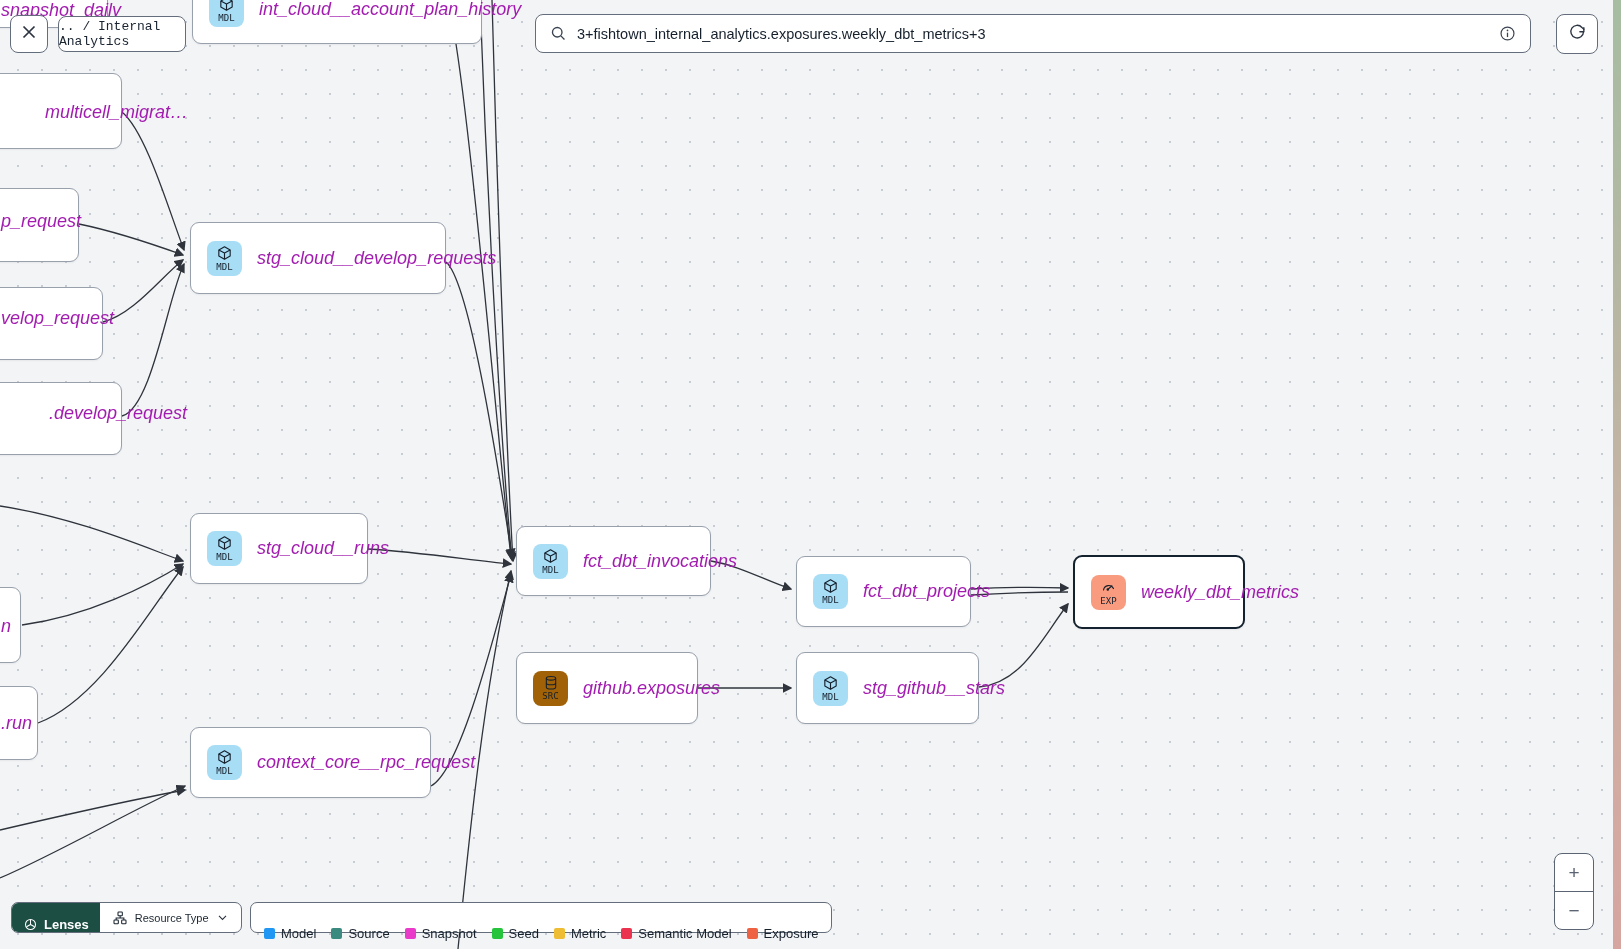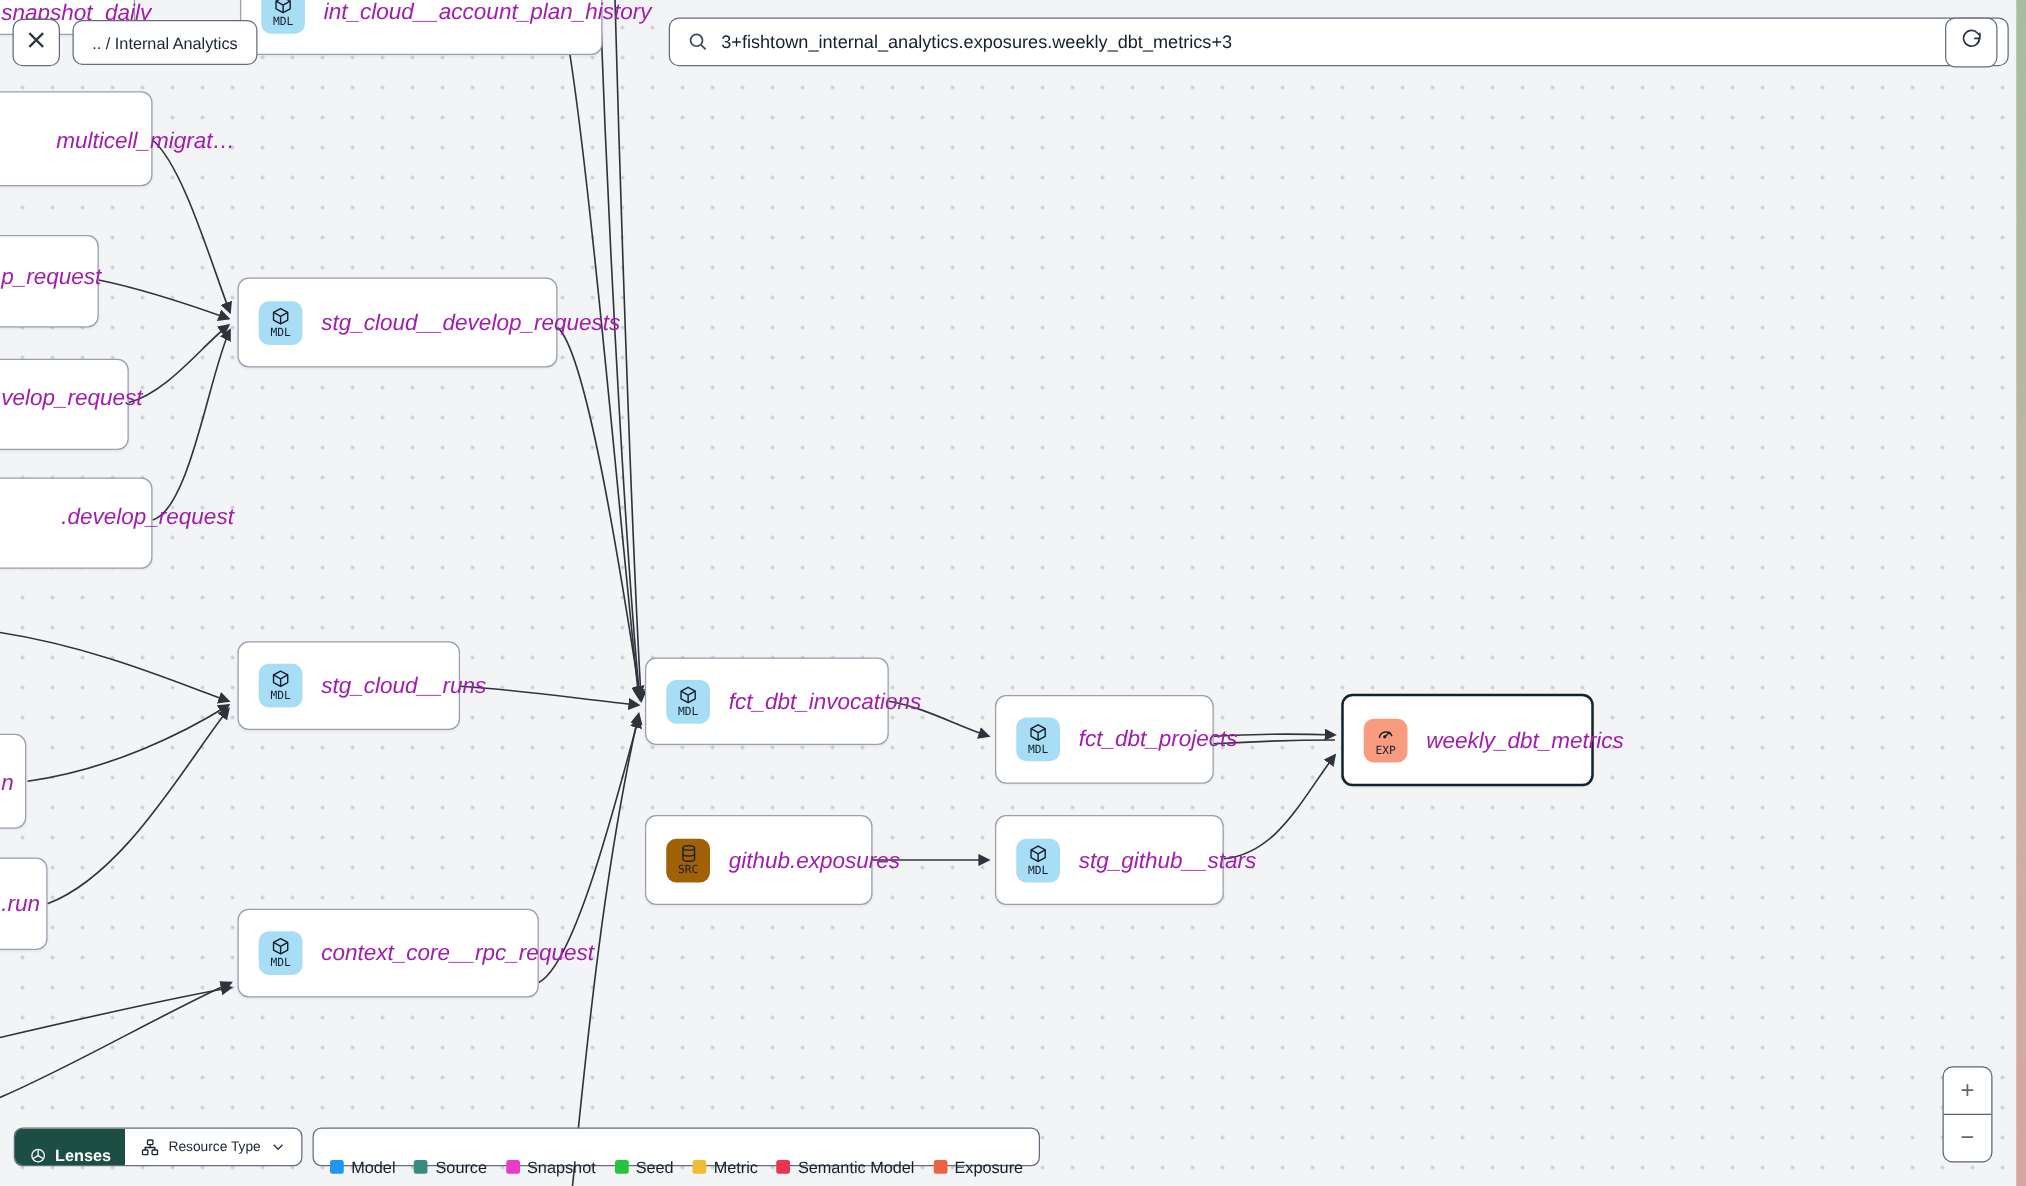--- a/index.html
+++ b/index.html
@@ -26,23 +26,23 @@
   .badge {
     width:35px; height:35px; border-radius:8px; flex:0 0 auto;
     display:flex; flex-direction:column; align-items:center; justify-content:center; gap:1px;
   }
   .badge svg { display:block; }
   .badge-label { font-family:"DejaVu Sans Mono", monospace; font-size:9px; color:#15202c; line-height:9px; }
 
   
   .ctl { position:absolute; background:#fff; border:1px solid #646d7b; border-radius:8px; z-index:5; }
   .close-btn { left:10px; top:15px; width:38px; height:38px; display:flex; align-items:center; justify-content:center; cursor:pointer; }
-  .breadcrumb { left:58px; top:16px; width:148px; height:36px; display:flex; align-items:center; justify-content:center;
-                font-size:13px; color:#1a2430; }
-  .searchbar { left:535px; top:14px; width:1072px; height:39px; display:flex; align-items:center; padding:0 14px; gap:10px; }
+  .breadcrumb { left:58px; top:16px; width:128px; height:36px; display:flex; align-items:center; justify-content:center;
+                font-size:13px; color:#1a2430;font-family:Liberation Mono, monospace; }
+  .searchbar { left:535px; top:14px; width:996px; height:39px; display:flex; align-items:center; padding:0 14px; gap:10px; }
   .searchbar input { border:none; outline:none; flex:1; font-family:"Liberation Sans",sans-serif;
                      font-size:14.5px; color:#15202c; background:transparent; }
   .refresh-btn { left:1556px; top:14px; width:42px; height:40px; display:flex; align-items:center; justify-content:center; cursor:pointer; }
 
   
   .lenses-group { position:absolute; left:11px; top:902px; height:31px; z-index:5; display:flex;
                   border:1px solid #646d7b; border-radius:7px; overflow:hidden; background:#fff; }
   .lenses-btn { background:#1d4e44; color:#fff; display:flex; align-items:flex-end; gap:6px; padding:0 11px;
                 font-size:13px; font-weight:600; cursor:pointer; }
   .restype-btn { display:flex; align-items:center; gap:7px; padding:0 12px; font-size:11px; color:#1b2530; cursor:pointer; }
@@ -182,21 +182,21 @@
       <div class="node" style="left: 796px; top: 652px; width: 183px; height: 72px;">
         <div class="badge" style="background: rgb(168, 221, 246);">
           <svg width="17" height="17" viewBox="0 0 24 24" fill="none" stroke="#15202c" stroke-width="1.6" stroke-linejoin="round">
             <path d="M12 2.6 L20 7 V15.6 L12 20 L4 15.6 V7 Z"></path>
             <path d="M4 7 L12 11.3 L20 7 M12 11.3 V20"></path>
           </svg>
           <span class="badge-label">MDL</span>
         </div>
         <span class="node-label">stg_github__stars</span>
       </div>
-      <div class="node selected" style="left: 1073px; top: 555px; width: 202px; height: 74px;">
+      <div class="node selected" style="left: 1073px; top: 555px; width: 172px; height: 74px;">
         <div class="badge" style="background: rgb(248, 155, 127);">
           <svg width="17" height="17" viewBox="0 0 24 24" fill="none" stroke="#15202c" stroke-width="1.6" stroke-linecap="round">
             <path d="M5 15.5 a7.4 7.4 0 0 1 14 -2"></path>
             <path d="M11.3 14.5 L16.8 9.6"></path>
             <circle cx="11" cy="14.8" r="1" fill="#15202c"></circle>
           </svg>
           <span class="badge-label">EXP</span>
         </div>
         <span class="node-label">weekly_dbt_metrics</span>
       </div>

